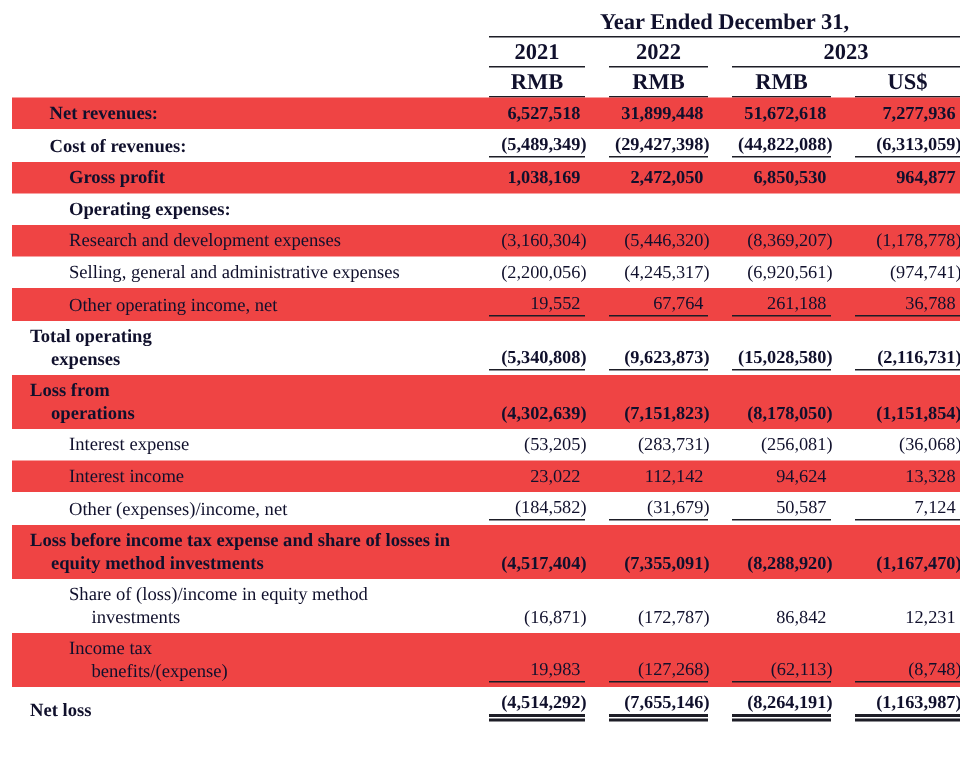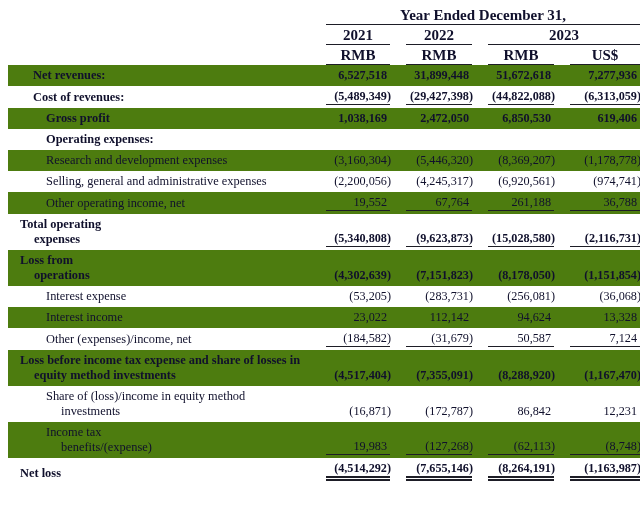--- a/index.html
+++ b/index.html
@@ -13,21 +13,21 @@
   col.c4{width:86px;}
 
   
   thead th{font-weight:bold;padding:0;font-size:15px;vertical-align:bottom;}
   thead .hrule{border-bottom:1.5px solid #1d1d26;padding:3px 0 2px;line-height:14px;text-align:center;margin-left:16px;}
   thead th.units{ text-align:center;padding:4px 0 5px;line-height:13px;}
   thead td{padding:0;}
 
   
   tbody td{vertical-align:bottom;padding:3px 0 3px;line-height:15px;font-size:12.4px;}
-  tr.shade{background:#4d7c0f;}
+  tr.shade{background:#ef4444;}
   .label{white-space:pre-line;}
   .lvl0{padding-left:26px;text-indent:-14px;}
   .lvl1{padding-left:25px;}
   .lvl2{padding-left:53px;text-indent:-15px;}
   .b{font-weight:bold;}
   td.num .cell{margin-left:16px;padding-right:3px;display:flex;justify-content:flex-end;align-items:baseline;min-height:15px;}
   td.num{font-size:12.2px;}
   .val{white-space:nowrap;}
   .cell.rs{border-bottom:1.5px solid #1d1d26;}
   .cell.rd{border-bottom:5px double #1d1d26;}
@@ -139,21 +139,21 @@
               <span class="val">2,472,050</span>
             </div>
           </td>
           <td class="num b">
             <div class="cell">
               <span class="val">6,850,530</span>
             </div>
           </td>
           <td class="num b">
             <div class="cell">
-              <span class="val">619,406</span>
+              <span class="val">964,877</span>
             </div>
           </td>
         </tr>
         <tr>
           <td class="label lvl2 b">Operating expenses:</td>
           <td class="num b">
             <div class="cell">
               <span class="val"></span>
             </div>
           </td>

